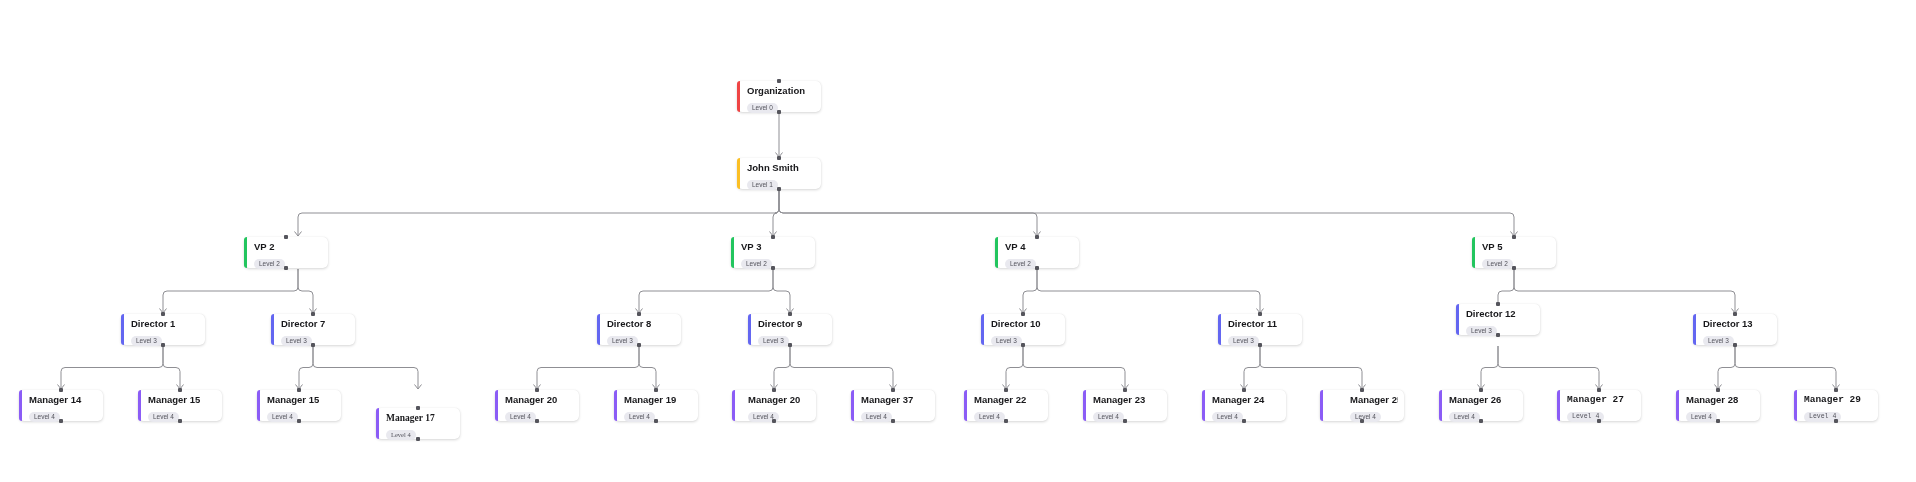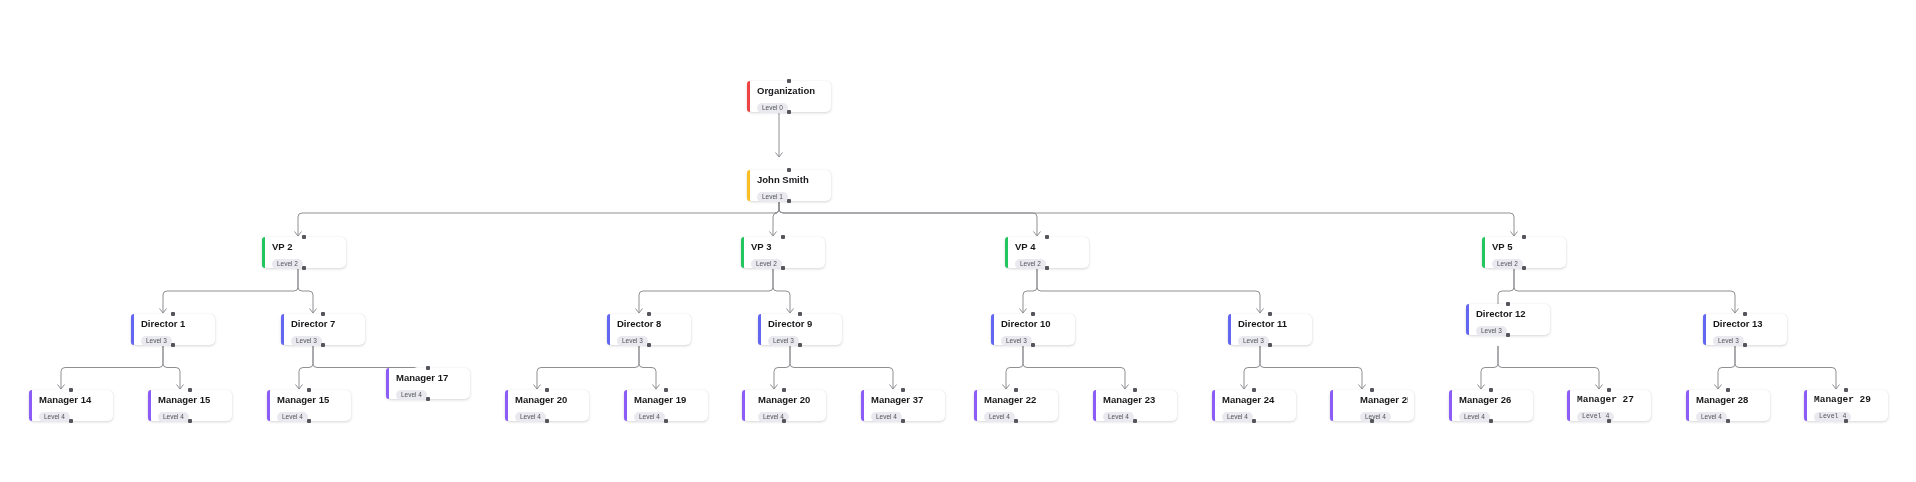--- a/index.html
+++ b/index.html
@@ -24,21 +24,20 @@
   }
   .node {
     position: absolute;
     width: 84px;
     height: 31px;
     background: #ffffff;
     border-radius: 5px;
     box-shadow: 0 1px 3px rgba(0,0,0,0.16), 0 0 1px rgba(0,0,0,0.10);
     box-sizing: border-box;
     cursor: default;
-    margin-left: 10px;
   }
   .node .accent {
     position: absolute;
     left: 0;
     top: 0;
     bottom: 0;
     width: 3px;
     border-radius: 5px 0 0 5px;
   }
   .node .title {
@@ -132,37 +131,37 @@
       <path d="M 1477.5 384.5 L 1481 389 L 1484.5 384.5" fill="none" stroke="#8f8f94" stroke-width="1"></path>
       <path d="M 1498 346 L 1498 363.5 Q 1498 367.5 1502 367.5 L 1595 367.5 Q 1599 367.5 1599 371.5 L 1599 389" fill="none" stroke="#8f8f94" stroke-width="1"></path>
       <path d="M 1595.5 384.5 L 1599 389 L 1602.5 384.5" fill="none" stroke="#8f8f94" stroke-width="1"></path>
       <path d="M 1735 346 L 1735 363.5 Q 1735 367.5 1731 367.5 L 1722 367.5 Q 1718 367.5 1718 371.5 L 1718 389" fill="none" stroke="#8f8f94" stroke-width="1"></path>
       <path d="M 1714.5 384.5 L 1718 389 L 1721.5 384.5" fill="none" stroke="#8f8f94" stroke-width="1"></path>
       <path d="M 1735 346 L 1735 363.5 Q 1735 367.5 1739 367.5 L 1832 367.5 Q 1836 367.5 1836 371.5 L 1836 389" fill="none" stroke="#8f8f94" stroke-width="1"></path>
       <path d="M 1832.5 384.5 L 1836 389 L 1839.5 384.5" fill="none" stroke="#8f8f94" stroke-width="1"></path>
     </svg>
   <div id="nodes-layer">
       <div class="node" style="left: 737px; top: 81px;"><span class="accent" style="background: rgb(239, 68, 68);"></span><span class="handle top"></span><div class="title">Organization</div><span class="badge">Level 0</span><span class="handle bottom"></span></div>
-      <div class="node" style="left: 737px; top: 170px;"><span class="accent" style="background: rgb(251, 191, 36);"></span><span class="handle top"></span><div class="title">John Smith</div><span class="badge">Level 1</span><span class="handle bottom"></span></div>
-      <div class="node" style="left: 252px; top: 237px;"><span class="accent" style="background: rgb(34, 197, 94);"></span><span class="handle top"></span><div class="title">VP 2</div><span class="badge">Level 2</span><span class="handle bottom"></span></div>
+      <div class="node" style="left: 737px; top: 158px;"><span class="accent" style="background: rgb(251, 191, 36);"></span><span class="handle top"></span><div class="title">John Smith</div><span class="badge">Level 1</span><span class="handle bottom"></span></div>
+      <div class="node" style="left: 244px; top: 237px;"><span class="accent" style="background: rgb(34, 197, 94);"></span><span class="handle top"></span><div class="title">VP 2</div><span class="badge">Level 2</span><span class="handle bottom"></span></div>
       <div class="node" style="left: 731px; top: 237px;"><span class="accent" style="background: rgb(34, 197, 94);"></span><span class="handle top"></span><div class="title">VP 3</div><span class="badge">Level 2</span><span class="handle bottom"></span></div>
       <div class="node" style="left: 995px; top: 237px;"><span class="accent" style="background: rgb(34, 197, 94);"></span><span class="handle top"></span><div class="title">VP 4</div><span class="badge">Level 2</span><span class="handle bottom"></span></div>
       <div class="node" style="left: 1472px; top: 237px;"><span class="accent" style="background: rgb(34, 197, 94);"></span><span class="handle top"></span><div class="title">VP 5</div><span class="badge">Level 2</span><span class="handle bottom"></span></div>
       <div class="node" style="left: 121px; top: 314px;"><span class="accent" style="background: rgb(99, 102, 241);"></span><span class="handle top"></span><div class="title">Director 1</div><span class="badge">Level 3</span><span class="handle bottom"></span></div>
       <div class="node" style="left: 271px; top: 314px;"><span class="accent" style="background: rgb(99, 102, 241);"></span><span class="handle top"></span><div class="title">Director 7</div><span class="badge">Level 3</span><span class="handle bottom"></span></div>
       <div class="node" style="left: 597px; top: 314px;"><span class="accent" style="background: rgb(99, 102, 241);"></span><span class="handle top"></span><div class="title">Director 8</div><span class="badge">Level 3</span><span class="handle bottom"></span></div>
       <div class="node" style="left: 748px; top: 314px;"><span class="accent" style="background: rgb(99, 102, 241);"></span><span class="handle top"></span><div class="title">Director 9</div><span class="badge">Level 3</span><span class="handle bottom"></span></div>
       <div class="node" style="left: 981px; top: 314px;"><span class="accent" style="background: rgb(99, 102, 241);"></span><span class="handle top"></span><div class="title">Director 10</div><span class="badge">Level 3</span><span class="handle bottom"></span></div>
       <div class="node" style="left: 1218px; top: 314px;"><span class="accent" style="background: rgb(99, 102, 241);"></span><span class="handle top"></span><div class="title">Director 11</div><span class="badge">Level 3</span><span class="handle bottom"></span></div>
       <div class="node" style="left: 1456px; top: 304px;"><span class="accent" style="background: rgb(99, 102, 241);"></span><span class="handle top"></span><div class="title">Director 12</div><span class="badge">Level 3</span><span class="handle bottom"></span></div>
       <div class="node" style="left: 1693px; top: 314px;"><span class="accent" style="background: rgb(99, 102, 241);"></span><span class="handle top"></span><div class="title">Director 13</div><span class="badge">Level 3</span><span class="handle bottom"></span></div>
       <div class="node" style="left: 19px; top: 390px;"><span class="accent" style="background: rgb(139, 92, 246);"></span><span class="handle top"></span><div class="title">Manager 14</div><span class="badge">Level 4</span><span class="handle bottom"></span></div>
       <div class="node" style="left: 138px; top: 390px;"><span class="accent" style="background: rgb(139, 92, 246);"></span><span class="handle top"></span><div class="title">Manager 15</div><span class="badge">Level 4</span><span class="handle bottom"></span></div>
       <div class="node" style="left: 257px; top: 390px;"><span class="accent" style="background: rgb(139, 92, 246);"></span><span class="handle top"></span><div class="title">Manager 15</div><span class="badge">Level 4</span><span class="handle bottom"></span></div>
-      <div class="node" style="left: 376px; top: 368px;"><span class="accent" style="background: rgb(139, 92, 246);"></span><span class="handle top"></span><div class="title">Manager 17</div><span class="badge">Level 4</span><span class="handle bottom"></span></div>
+      <div class="node" style="left: 376px; top: 408px; font-family: Liberation Serif, serif;"><span class="accent" style="background: rgb(139, 92, 246);"></span><span class="handle top"></span><div class="title">Manager 17</div><span class="badge">Level 4</span><span class="handle bottom"></span></div>
       <div class="node" style="left: 495px; top: 390px;"><span class="accent" style="background: rgb(139, 92, 246);"></span><span class="handle top"></span><div class="title">Manager 20</div><span class="badge">Level 4</span><span class="handle bottom"></span></div>
       <div class="node" style="left: 614px; top: 390px;"><span class="accent" style="background: rgb(139, 92, 246);"></span><span class="handle top"></span><div class="title">Manager 19</div><span class="badge">Level 4</span><span class="handle bottom"></span></div>
       <div class="node" style="left: 732px; top: 390px; padding-left: 6px;"><span class="accent" style="background: rgb(139, 92, 246);"></span><span class="handle top"></span><div class="title">Manager 20</div><span class="badge">Level 4</span><span class="handle bottom"></span></div>
       <div class="node" style="left: 851px; top: 390px;"><span class="accent" style="background: rgb(139, 92, 246);"></span><span class="handle top"></span><div class="title">Manager 37</div><span class="badge">Level 4</span><span class="handle bottom"></span></div>
       <div class="node" style="left: 964px; top: 390px;"><span class="accent" style="background: rgb(139, 92, 246);"></span><span class="handle top"></span><div class="title">Manager 22</div><span class="badge">Level 4</span><span class="handle bottom"></span></div>
       <div class="node" style="left: 1083px; top: 390px;"><span class="accent" style="background: rgb(139, 92, 246);"></span><span class="handle top"></span><div class="title">Manager 23</div><span class="badge">Level 4</span><span class="handle bottom"></span></div>
       <div class="node" style="left: 1202px; top: 390px;"><span class="accent" style="background: rgb(139, 92, 246);"></span><span class="handle top"></span><div class="title">Manager 24</div><span class="badge">Level 4</span><span class="handle bottom"></span></div>
       <div class="node" style="left: 1320px; top: 390px; padding-left: 20px;"><span class="accent" style="background: rgb(139, 92, 246);"></span><span class="handle top"></span><div class="title">Manager 25</div><span class="badge">Level 4</span><span class="handle bottom"></span></div>
       <div class="node" style="left: 1439px; top: 390px;"><span class="accent" style="background: rgb(139, 92, 246);"></span><span class="handle top"></span><div class="title">Manager 26</div><span class="badge">Level 4</span><span class="handle bottom"></span></div>
       <div class="node" style="left: 1557px; top: 390px; font-family: Liberation Mono, monospace;"><span class="accent" style="background: rgb(139, 92, 246);"></span><span class="handle top"></span><div class="title">Manager 27</div><span class="badge">Level 4</span><span class="handle bottom"></span></div>

